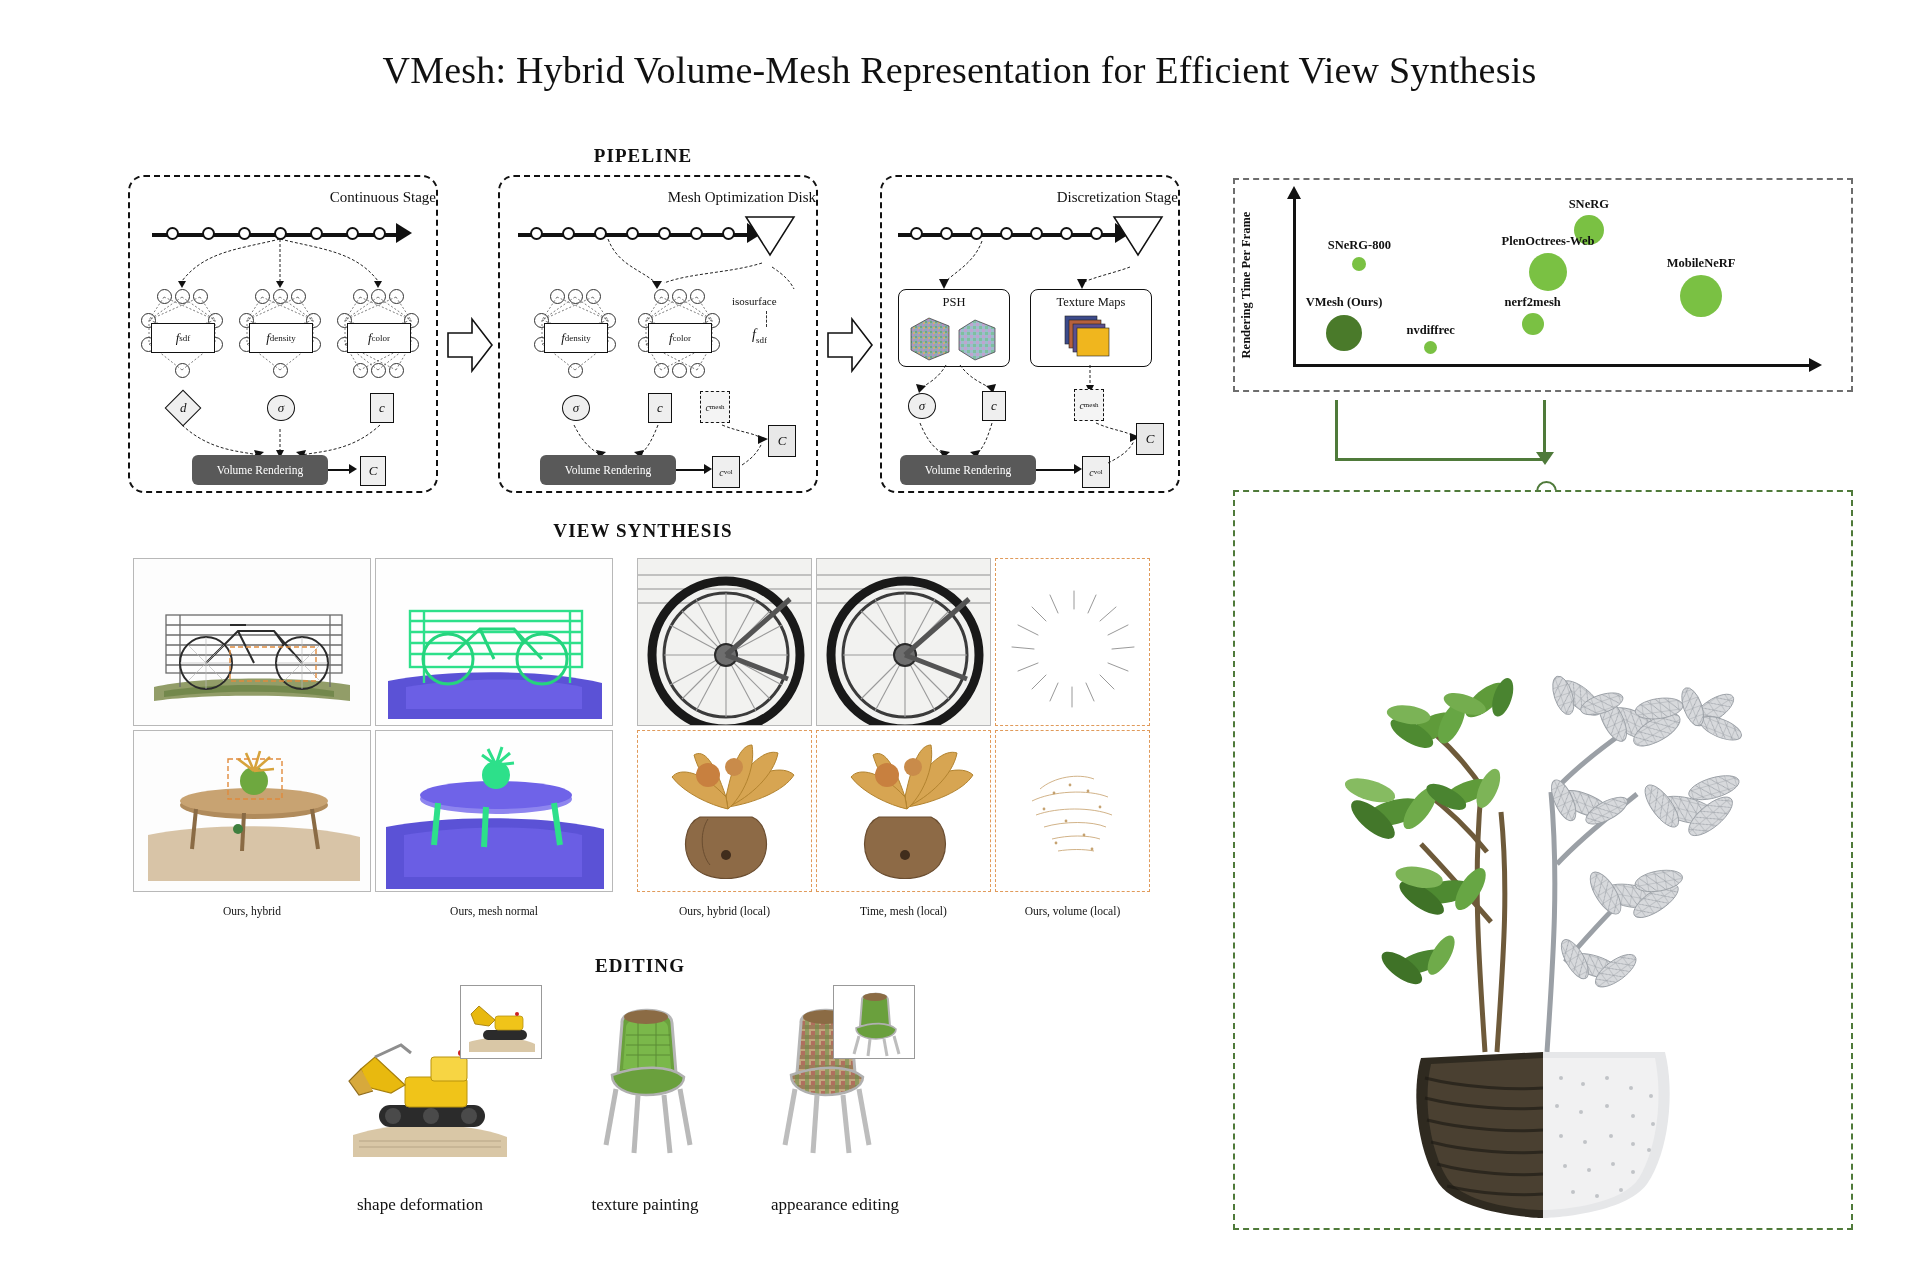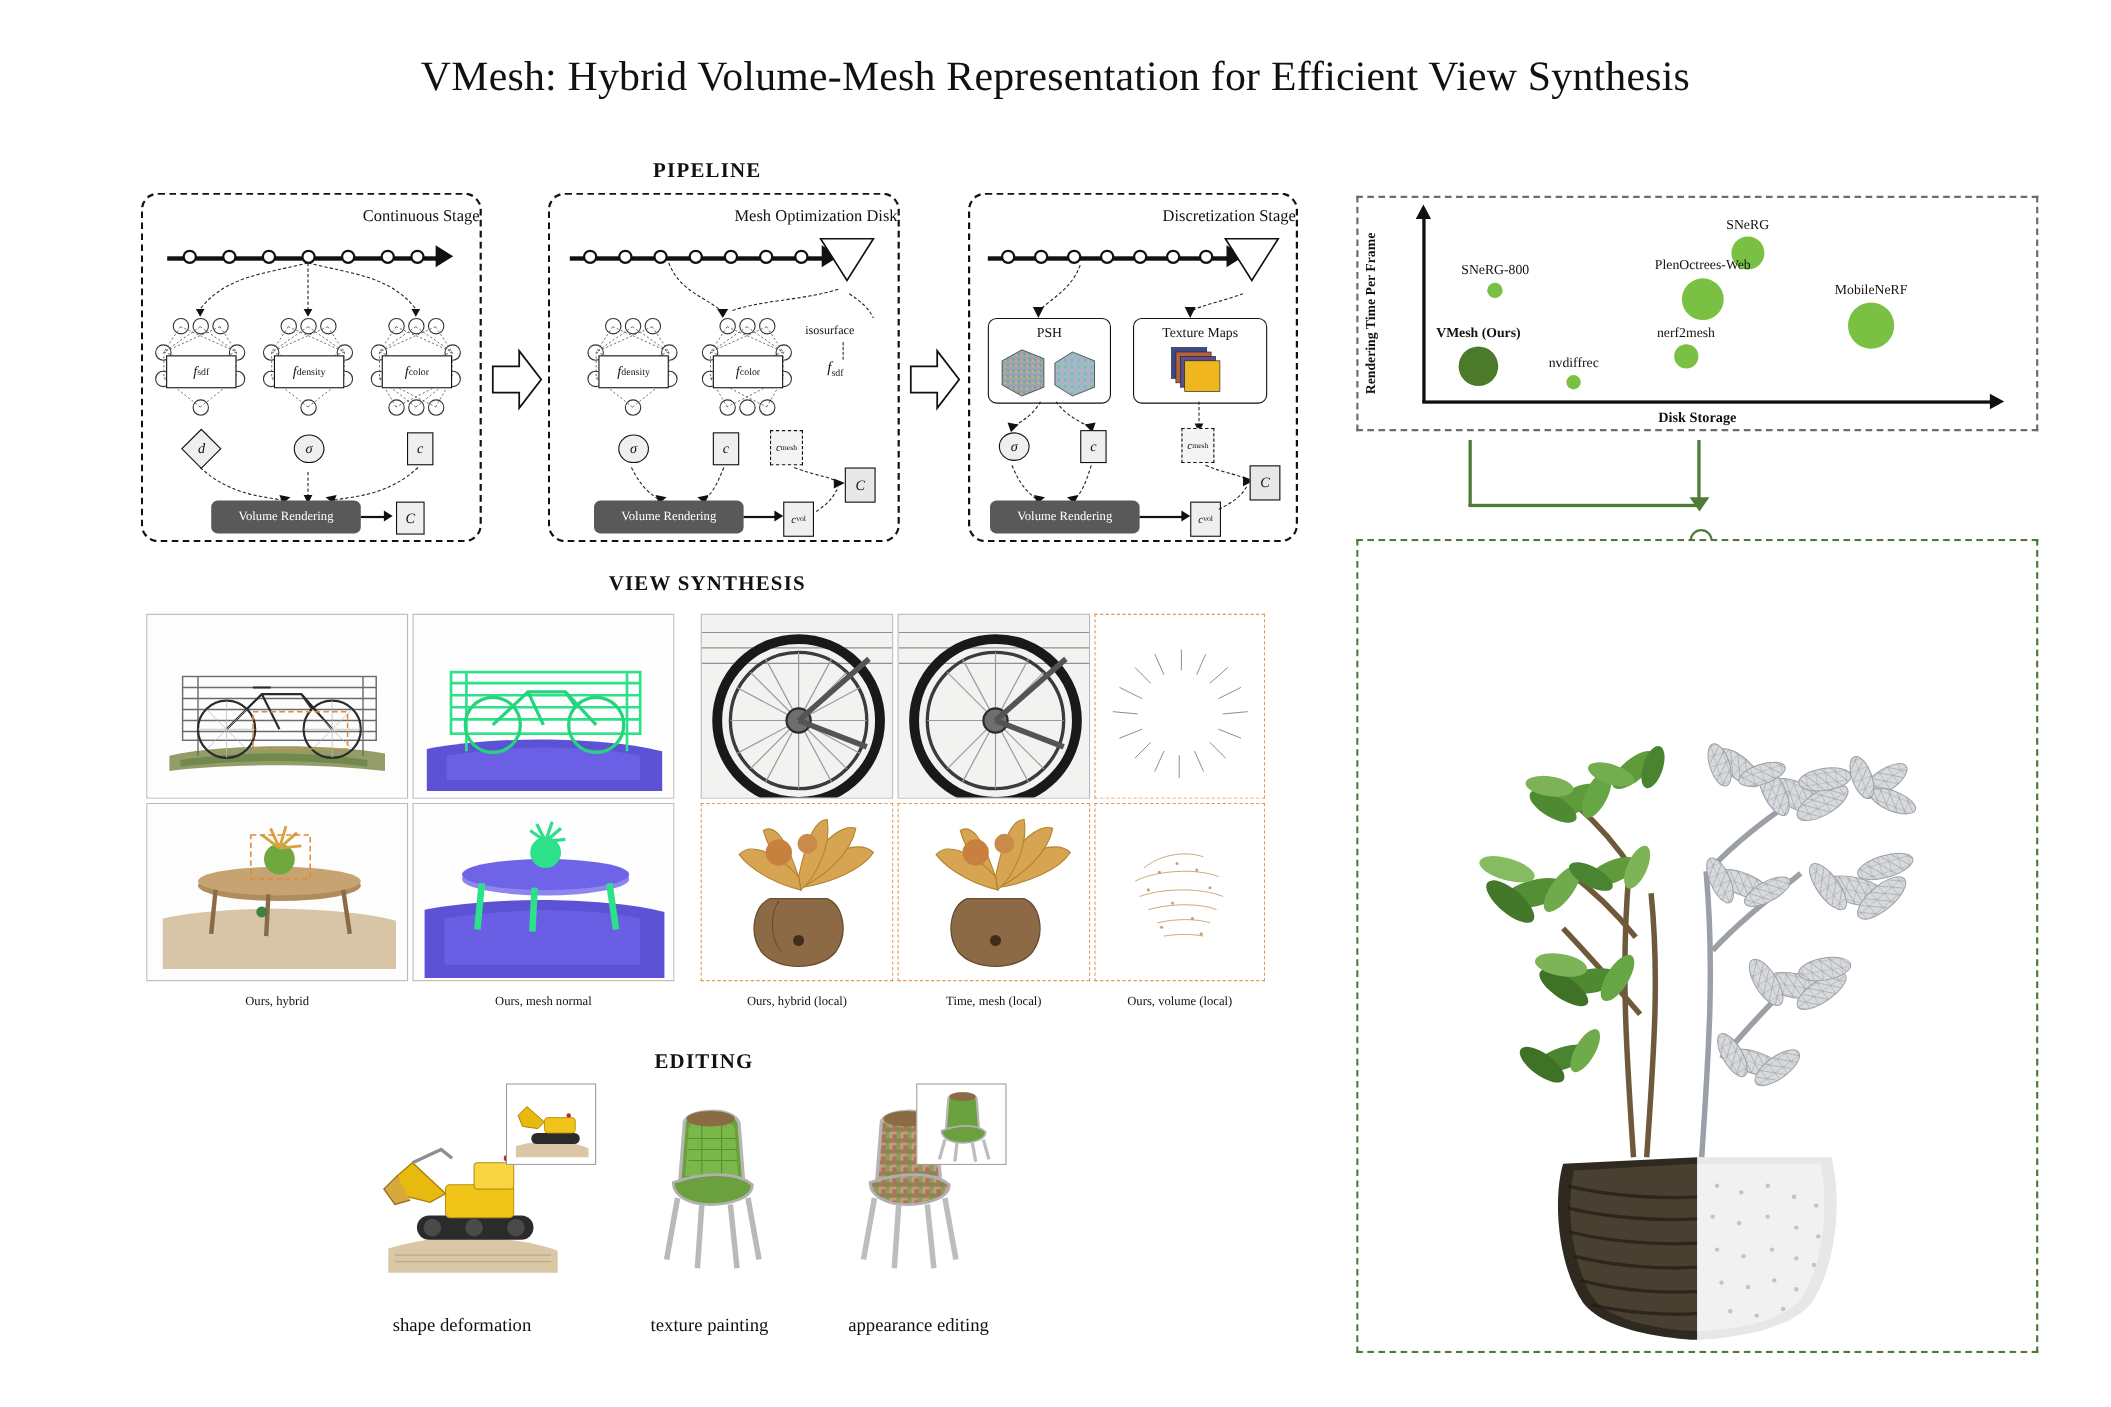--- a/index.html
+++ b/index.html
@@ -61,21 +61,21 @@
       border:2px dashed #6d6d6d;box-sizing:border-box;background:#fff;}
   #plot-inner{position:absolute;left:0;top:0;right:0;bottom:0;}
   .axis{position:absolute;background:#111;}
   .axis-arrow{position:absolute;width:0;height:0;}
   #ylabel{position:absolute;left:4px;top:8px;width:150px;
       transform:rotate(-90deg);transform-origin:0 0;
       font-size:12.5px;font-weight:700;text-align:center;}
   #xlabel{position:absolute;left:0;right:0;bottom:2px;text-align:center;
       font-size:13px;font-weight:700;}
   .pt{position:absolute;border-radius:50%;}
-  .pt-lbl{position:absolute;font-size:12.5px;white-space:nowrap;transform:translateX(-50%);}
+  .pt-lbl{position:absolute;font-size:12.5px;white-space:nowrap;transform:translateX(-50%);font-weight:bold;}
   .pt-lbl.bold{font-weight:700;}
 
   
   #hero-panel{left:1233px;top:490px;width:620px;height:740px;
       border:2px dashed #4f7a3a;box-sizing:border-box;background:#fff;}
   #connector-v{position:absolute;left:1335px;top:400px;width:3px;height:60px;background:#4f7a3a;}
   #connector-h{position:absolute;left:1335px;top:458px;width:210px;height:3px;background:#4f7a3a;}
   #connector-v2{position:absolute;left:1543px;top:400px;width:3px;height:60px;background:#4f7a3a;}
   #connector-arrow{position:absolute;left:1536px;top:452px;width:0;height:0;
       border-left:9px solid transparent;border-right:9px solid transparent;
@@ -769,21 +769,20 @@
 
 <div class="abs" id="plot-panel">
   <div id="plot-inner">
 
     <div class="axis" style="left:58px;top:18px;width:2.5px;height:168px;"></div>
     <div class="axis-arrow" style="left:52px;top:6px;border-left:7px solid transparent;border-right:7px solid transparent;border-bottom:13px solid #111;"></div>
     <div class="axis" style="left:58px;top:184px;width:520px;height:2.5px;"></div>
     <div class="axis-arrow" style="left:574px;top:178px;border-top:7px solid transparent;border-bottom:7px solid transparent;border-left:13px solid #111;"></div>
 
     <div id="ylabel" style="top:180px;">Rendering Time Per Frame</div>
-    <div id="xlabel">Disk Storage</div>
 
     <div id="plot-points">
         <div class="pt" style="left: 117.3px; top: 76.56px; width: 14px; height: 14px; background: rgb(122, 193, 67);"></div>
         <div class="pt-lbl" style="left: 124.3px; top: 57.56px;">SNeRG-800</div>
         <div class="pt" style="left: 338.8px; top: 34.54px; width: 30px; height: 30px; background: rgb(122, 193, 67);"></div>
         <div class="pt-lbl" style="left: 353.8px; top: 16.54px;">SNeRG</div>
         <div class="pt" style="left: 294px; top: 72.66px; width: 38px; height: 38px; background: rgb(122, 193, 67);"></div>
         <div class="pt-lbl" style="left: 313px; top: 53.66px;">PlenOctrees-Web</div>
         <div class="pt" style="left: 445px; top: 94.96px; width: 42px; height: 42px; background: rgb(122, 193, 67);"></div>
         <div class="pt-lbl" style="left: 466px; top: 75.96px;">MobileNeRF</div>

